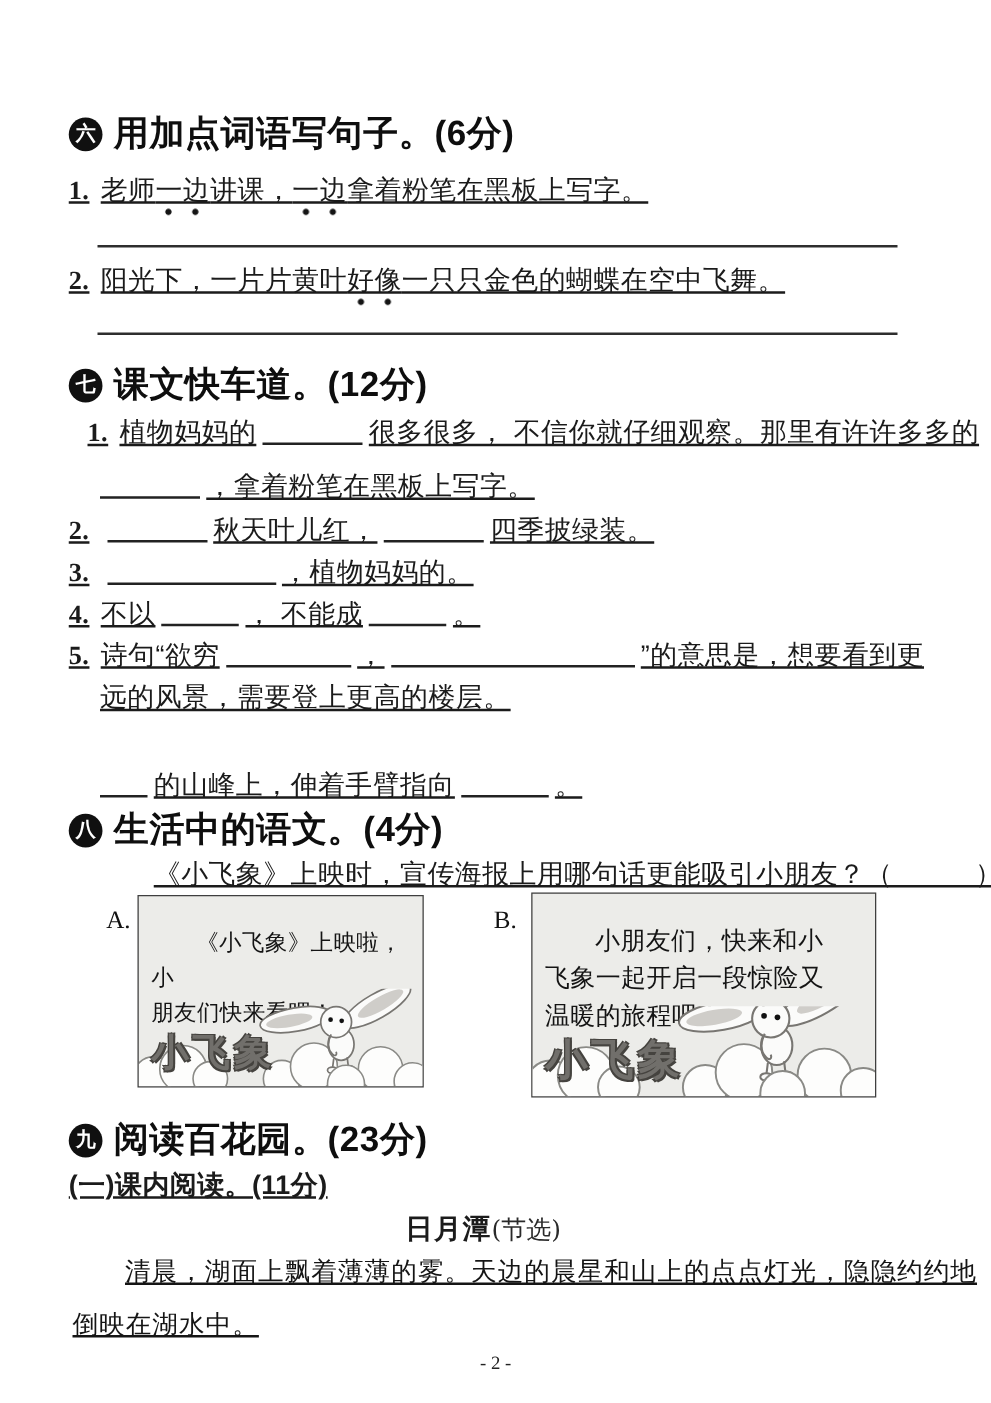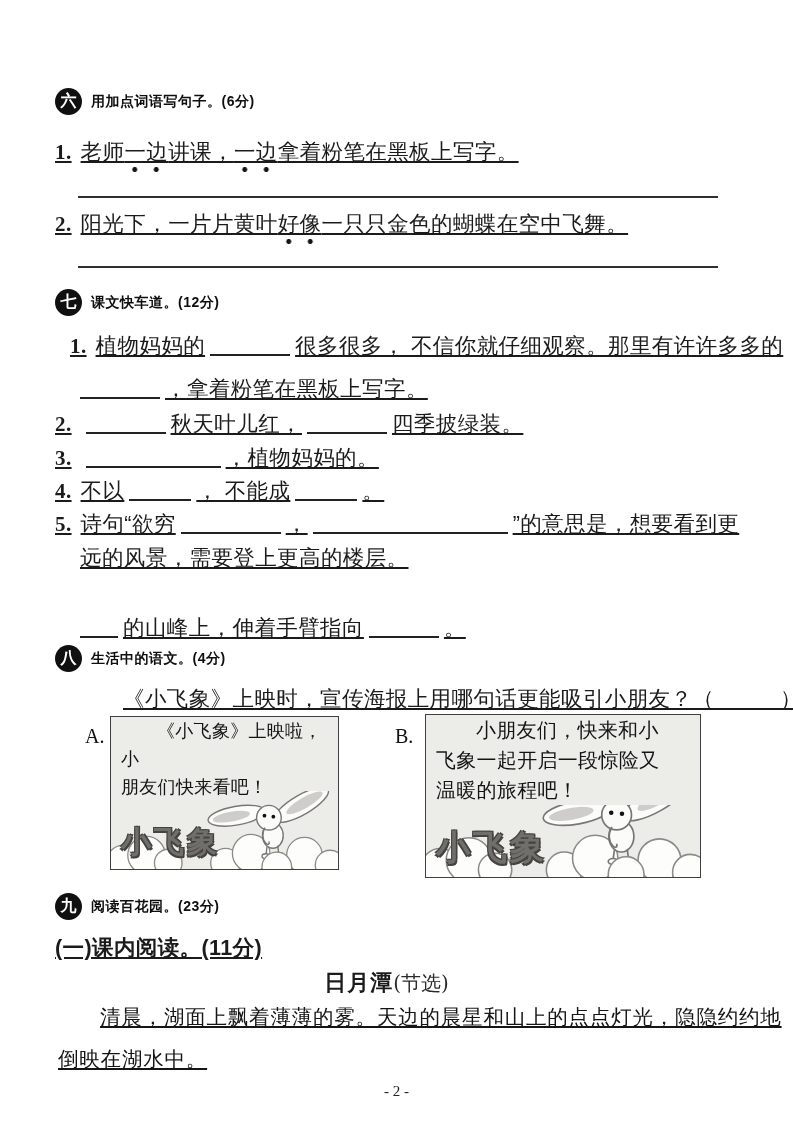--- a/index.html
+++ b/index.html
@@ -5,31 +5,31 @@
   html,body{margin:0;padding:0;background:#ffffff;}
   .page{
     position:relative;width:793px;height:1122px;margin:0 auto;background:#ffffff;
     font-family:"Liberation Sans",sans-serif;color:#1b1b1b;overflow:hidden;
   }
   .line{position:absolute;white-space:nowrap;font-size:21.5px;line-height:30px;letter-spacing:.4px;color:#1b1b1b;text-decoration:underline;}
   .num{font-family:"Liberation Serif",serif;font-weight:700;margin-right:9px;font-size:21px;}
   .sec-header{position:absolute;display:flex;align-items:center;gap:9px;white-space:nowrap;}
   .badge{width:27px;height:27px;border-radius:50%;background:#101010;color:#ffffff;
     display:flex;align-items:center;justify-content:center;font-size:16px;font-weight:700;flex:0 0 27px;}
-  .sec-title{font-size:14px;font-weight:700;color:#0e0e0e;letter-spacing:.5px;}
+  .sec-title{font-size:28px;font-weight:700;color:#0e0e0e;letter-spacing:.5px;}
   .blank{display:inline-block;border-bottom:2px solid #222;height:4px;position:relative;top:3px;margin:0 5px;}
   .w38{width:38px}.w62{width:62px}.w70{width:70px}.w80{width:80px}.w100{width:100px}.w135{width:135px}.w195{width:195px}
   .ansline{position:absolute;border-top:2px solid #2e2e2e;height:0;}
   .em-dots{
     background-image:radial-gradient(circle,#141414 2.2px,rgba(0,0,0,0) 2.8px);
     background-size:1em 7px;background-repeat:repeat-x;background-position:left bottom;
     padding-bottom:9px;
   }
   .poster{position:absolute;background:#ecece9;border:1.5px solid #3f3f3f;overflow:hidden;}
-  .poster-text{padding:0 10px 0 10px;color:#141414;letter-spacing:.3px;}
+  .poster-text{padding:23px 10px 0 10px;color:#141414;letter-spacing:.3px;}
   .pa-text{font-size:18px;line-height:28px;}
   .pb-text{font-size:20px;line-height:30px;}
   .indent2{text-indent:2em;}
   .poster-logo{position:absolute;left:10px;bottom:6px;font-weight:700;color:#716f6b;letter-spacing:3px;
     text-shadow:1.5px 1.5px 0 #45433f,-1px -1px 0 #45433f,1.5px -1px 0 #45433f,-1px 1.5px 0 #45433f;z-index:3;}
   .logo-a{font-size:30px;}
   .logo-b{font-size:34px;}
   .poster-art{position:absolute;bottom:0;left:0;width:100%;z-index:1;}
   .choice-label{position:absolute;font-family:"Liberation Serif",serif;font-size:20px;color:#111;}
   .reading-title{position:absolute;left:55px;width:663px;text-align:center;font-size:22px;white-space:nowrap;}

